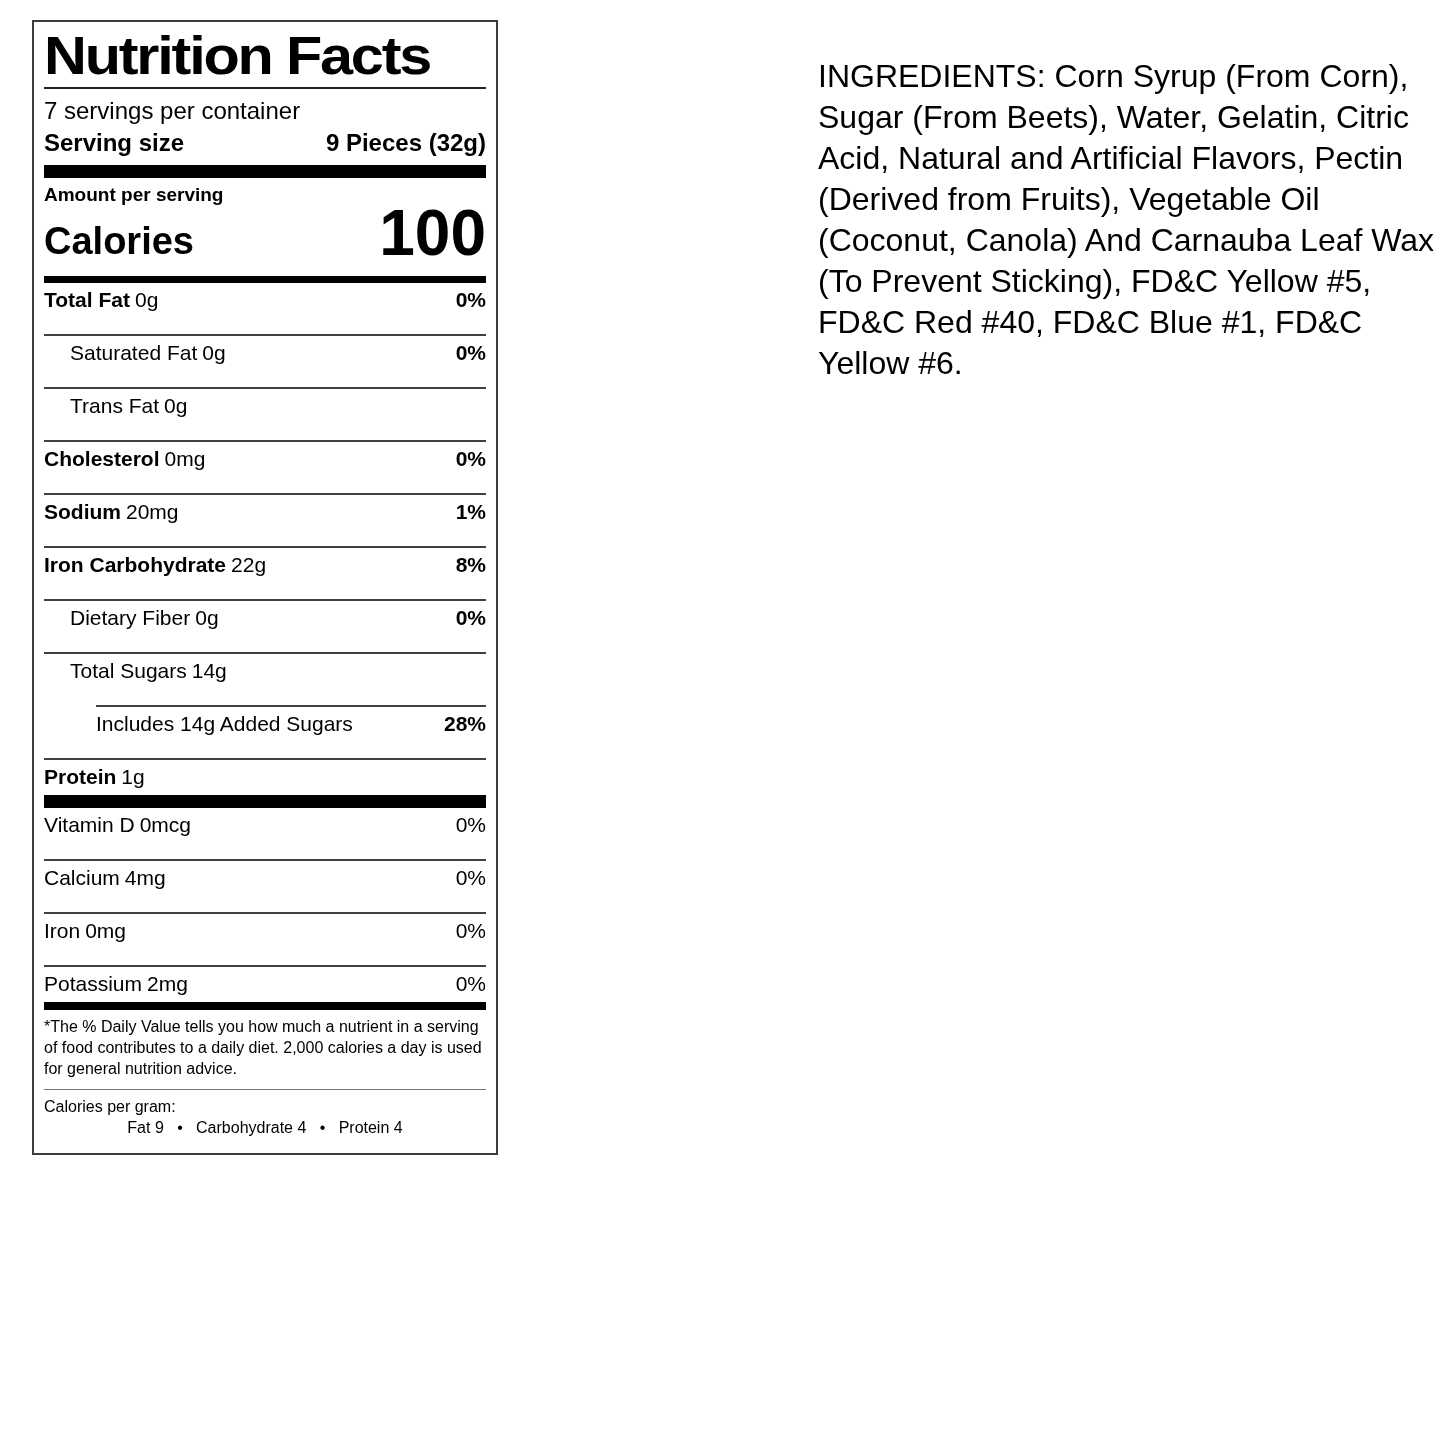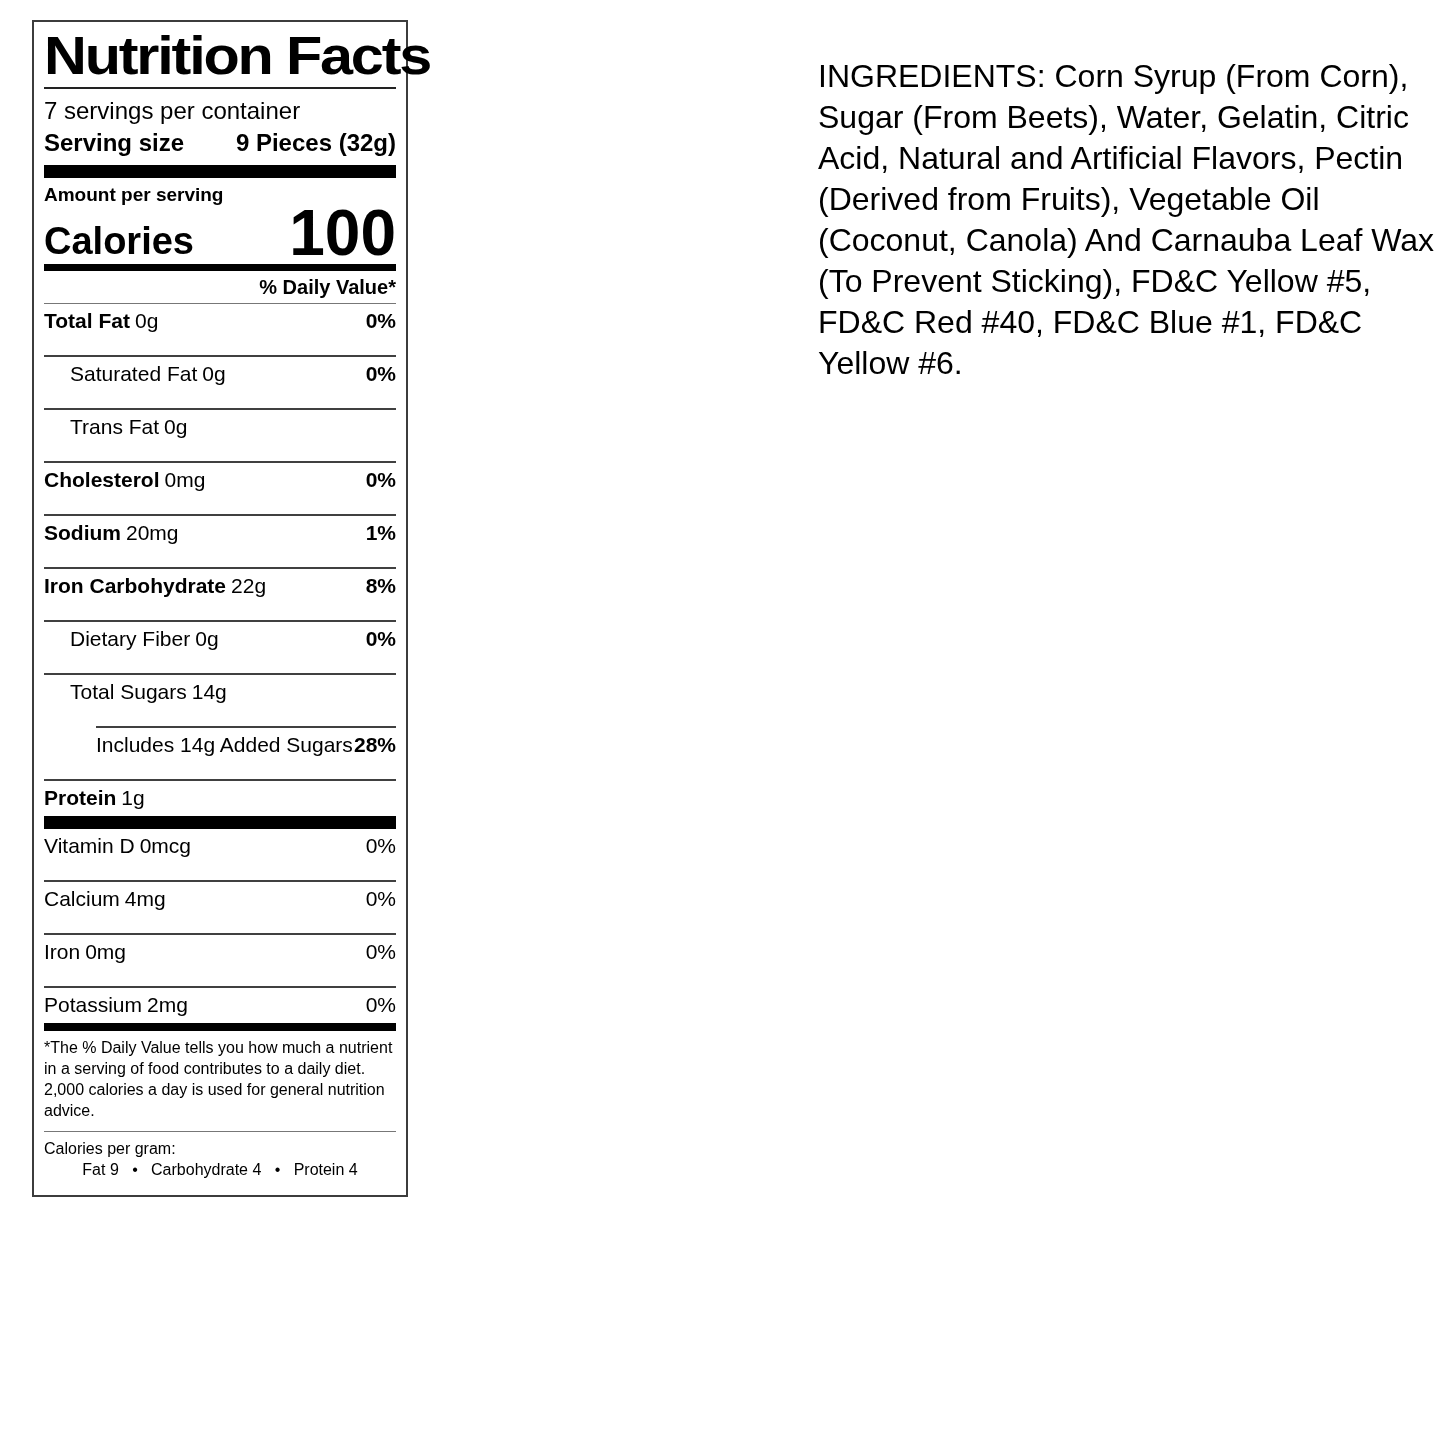--- a/index.html
+++ b/index.html
@@ -3,21 +3,21 @@
 <meta charset="utf-8">
 <style>
   * { margin: 0; padding: 0; box-sizing: border-box; }
   html, body { width: 1445px; height: 1445px; background: #fff; }
   body { font-family: "Liberation Sans", sans-serif; color: #000; position: relative; }
 
   
   .nf-label {
     position: absolute;
     left: 32px; top: 20px;
-    width: 376px;
+    width: 466px;
     background: #fff;
     border: 2px solid #3c3c3c;
     padding: 6px 10px 12px 10px;
   }
   .nf-title-wrap {
     border-bottom: 2px solid #222;
     padding-bottom: 5px;
   }
   .nf-title {
     display: inline-block;
@@ -46,21 +46,21 @@
   .bar8  { height: 8px;  background: #000; }
   .nf-aps {
     font-size: 19px;
     font-weight: bold;
     padding: 6px 0 0 0;
   }
   .nf-cal-row {
     display: flex;
     justify-content: space-between;
     align-items: flex-end;
-    padding-bottom: 4px;
+    padding-bottom: 16px;
     text-align: right;
   }
   .nf-cal-label { font-size: 38px; font-weight: bold; line-height: 1.0; }
   .nf-cal-value { font-size: 64px; font-weight: bold; line-height: 0.85; }
   .nf-dv-header {
     text-align: right;
     font-size: 20px;
     font-weight: bold;
     padding: 5px 0 4px 0;
     border-bottom: 1px solid #777;
@@ -118,21 +118,20 @@
 
   <div class="nf-aps">Amount per serving</div>
 
   <div class="nf-cal-row">
     <span class="nf-cal-label">Calories</span>
     <span class="nf-cal-value">100</span>
   </div>
 
   <div class="bar7"></div>
 
-  <div class="nf-dv-header">% Daily Value*</div>
 
   <div class="row b dvb">
     <div class="rl"><span class="nm">Total Fat</span><span class="amt">0g</span></div>
     <div class="dv">0%</div>
   </div>
   <div class="row i1 dvb">
     <div class="rl"><span class="nm">Saturated Fat</span><span class="amt">0g</span></div>
     <div class="dv">0%</div>
   </div>
   <div class="row i1">

